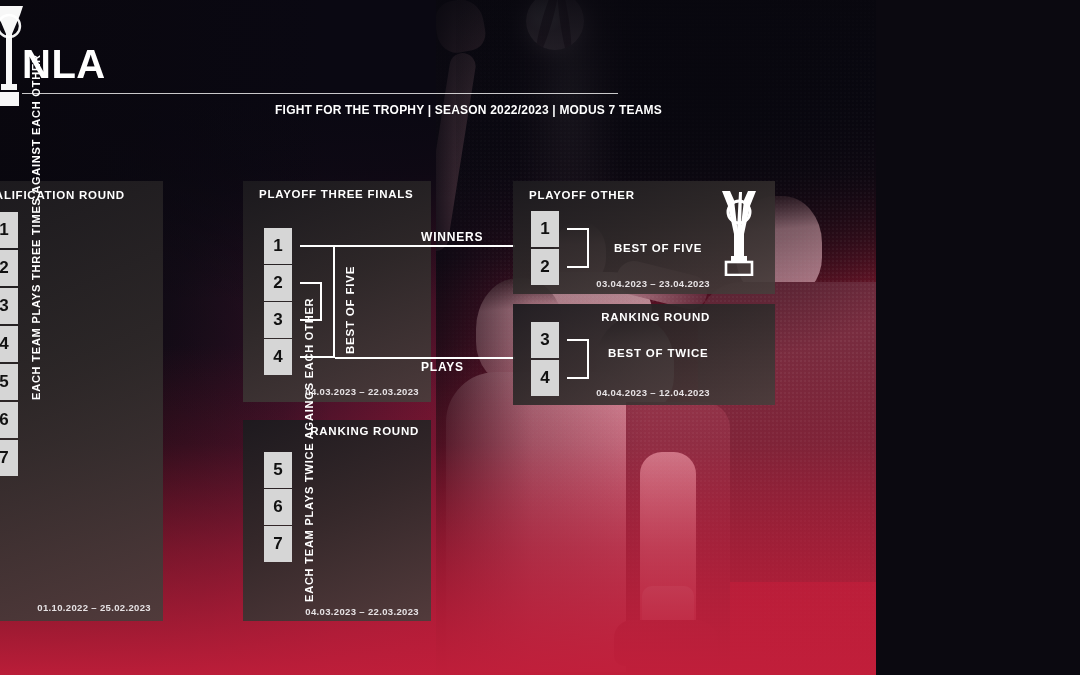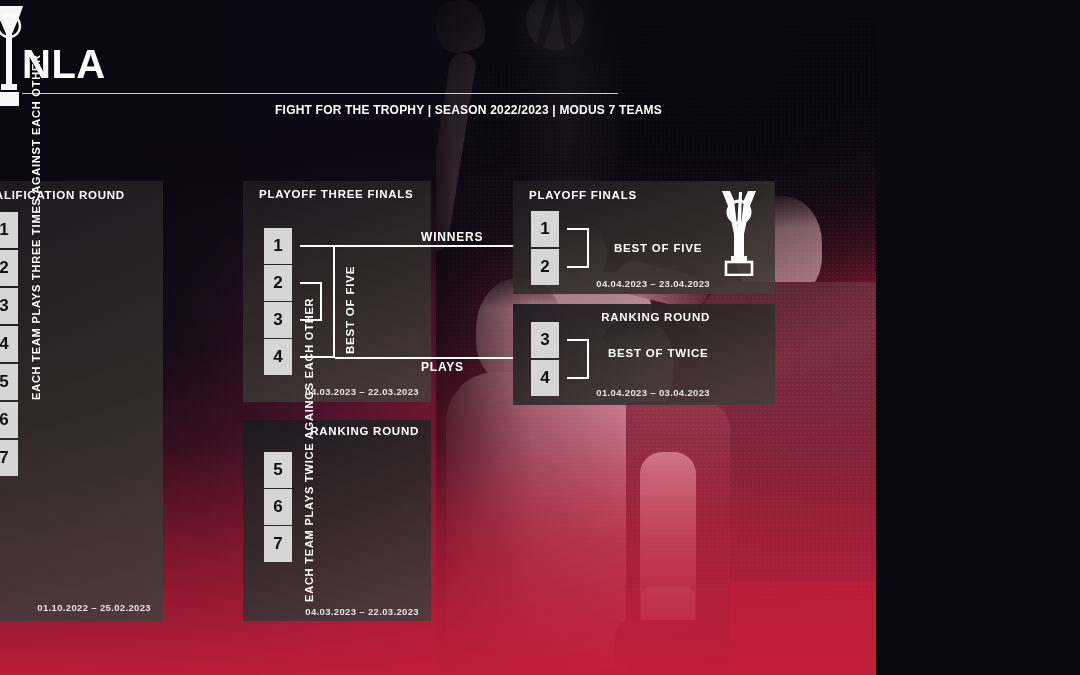--- a/index.html
+++ b/index.html
@@ -328,30 +328,30 @@
 
   <div class="panel-date" style="left:243px; top:386px; width:176px; text-align:right;">04.03.2023 – 22.03.2023</div>
 
   <div class="rail" style="left:335px; top:245px; width:180px; height:2px;"></div>
   <div class="conn-label" style="left:421px; top:230px;">WINNERS</div>
 
   <div class="rail" style="left:335px; top:357px; width:180px; height:2px;"></div>
   <div class="conn-label" style="left:421px; top:360px;">PLAYS</div>
 
   <div class="panel" style="left:513px; top:181px; width:262px; height:113px;"></div>
-  <div class="panel-title" style="left:529px; top:189px;">PLAYOFF FINALS</div>
+  <div class="panel-title" style="left:529px; top:189px;">PLAYOFF OTHER</div>
 
   <div class="seed" style="left:531px; top:211px;">1</div>
   <div class="seed" style="left:531px; top:249px;">2</div>
 
   <div class="br" style="left:567px; top:228px; width:22px; height:40px; border-top-width:2px; border-right-width:2px; border-bottom-width:2px;"></div>
 
   <div class="bracket-label" style="left:614px; top:242px;">BEST OF FIVE</div>
 
-  <div class="panel-date" style="left:513px; top:278px; width:197px; text-align:right;">04.04.2023 – 23.04.2023</div>
+  <div class="panel-date" style="left:513px; top:278px; width:197px; text-align:right;">03.04.2023 – 23.04.2023</div>
 
   <div class="trophy-cup" style="left:712px; top:190px;">
     <svg viewBox="0 0 54 86" width="54" height="86">
       <path d="M10 1 L18 1 L22 10 L26 44 L26 68 L22 68 L22 44 L16 16 Z" fill="#ffffff"></path>
       <path d="M44 1 L36 1 L32 10 L28 44 L28 68 L32 68 L32 44 L38 16 Z" fill="#ffffff"></path>
       <path d="M27 2 L30 2 L29 40 L29 68 L25 68 L25 40 Z" fill="#ffffff"></path>
       <circle cx="27" cy="22" r="11" fill="none" stroke="#ffffff" stroke-width="3"></circle>
       <rect x="19" y="66" width="16" height="6" fill="#ffffff"></rect>
       <rect x="14" y="72" width="26" height="13" fill="none" stroke="#ffffff" stroke-width="2.6"></rect>
     </svg>
@@ -360,21 +360,21 @@
   <div class="panel" style="left:513px; top:304px; width:262px; height:101px;"></div>
   <div class="panel-title" style="left:513px; top:311px; width:197px; text-align:right;">RANKING ROUND</div>
 
   <div class="seed" style="left:531px; top:322px;">3</div>
   <div class="seed" style="left:531px; top:360px;">4</div>
 
   <div class="br" style="left:567px; top:339px; width:22px; height:40px; border-top-width:2px; border-right-width:2px; border-bottom-width:2px;"></div>
 
   <div class="bracket-label" style="left:608px; top:347px;">BEST OF TWICE</div>
 
-  <div class="panel-date" style="left:513px; top:387px; width:197px; text-align:right;">01.04.2023 – 03.04.2023</div>
+  <div class="panel-date" style="left:513px; top:387px; width:197px; text-align:right;">04.04.2023 – 12.04.2023</div>
 
   <div class="panel" style="left:243px; top:420px; width:188px; height:201px;"></div>
   <div class="panel-title" style="left:243px; top:425px; width:176px; text-align:right;">RANKING ROUND</div>
 
   <div class="seed" style="left:264px; top:452px;">5</div>
   <div class="seed" style="left:264px; top:489px;">6</div>
   <div class="seed" style="left:264px; top:526px;">7</div>
 
   <div class="vlabel" style="left:303px; top:450px; height:152px;">EACH TEAM PLAYS TWICE AGAINGS EACH OTHER</div>
 

